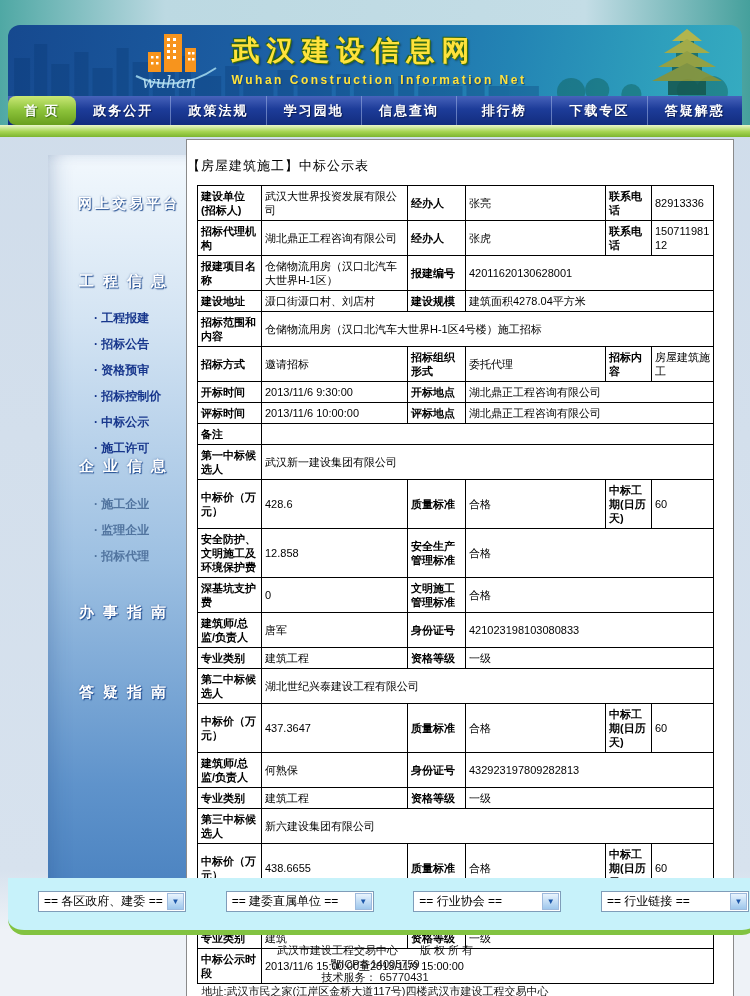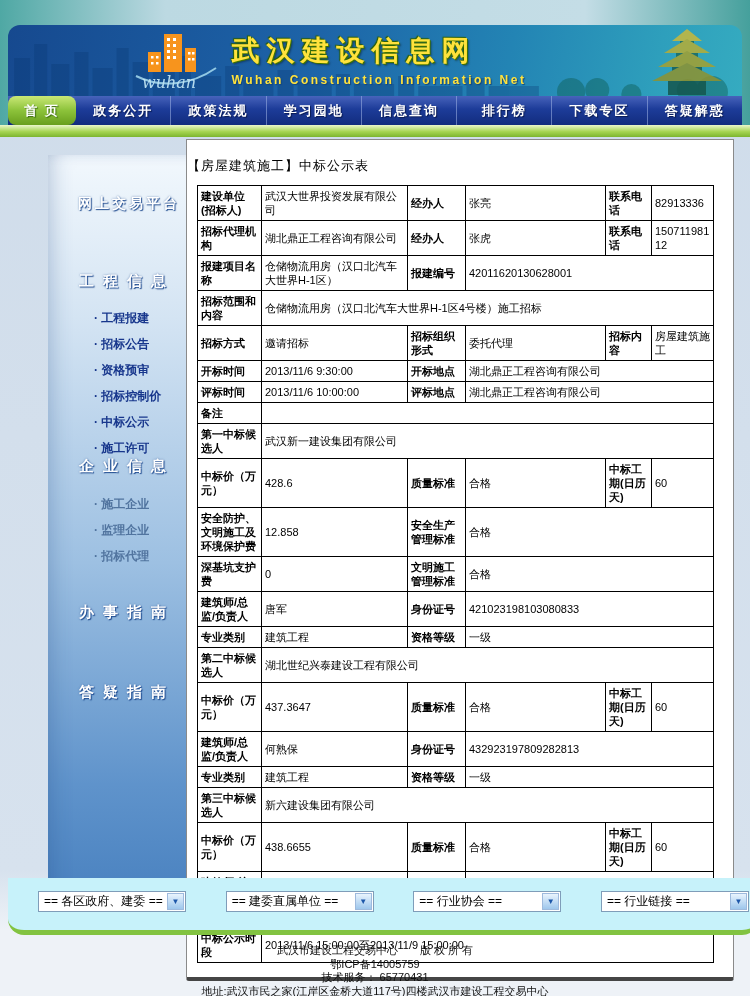--- a/index.html
+++ b/index.html
@@ -230,20 +230,26 @@
             <td class="h">联系电话</td>
             <td>15071198112</td>
           </tr>
           <tr>
             <td class="h">报建项目名称</td>
             <td>仓储物流用房（汉口北汽车大世界H-1区）</td>
             <td class="h">报建编号</td>
             <td colspan="3">42011620130628001</td>
           </tr>
           <tr>
+            <td class="h">建设地址</td>
+            <td>滠口街滠口村、刘店村</td>
+            <td class="h">建设规模</td>
+            <td colspan="3">建筑面积4278.04平方米</td>
+          </tr>
+          <tr>
             <td class="h">招标范围和内容</td>
             <td colspan="5">仓储物流用房（汉口北汽车大世界H-1区4号楼）施工招标</td>
           </tr>
           <tr>
             <td class="h">招标方式</td>
             <td>邀请招标</td>
             <td class="h">招标组织形式</td>
             <td>委托代理</td>
             <td class="h">招标内容</td>
             <td>房屋建筑施工</td>

